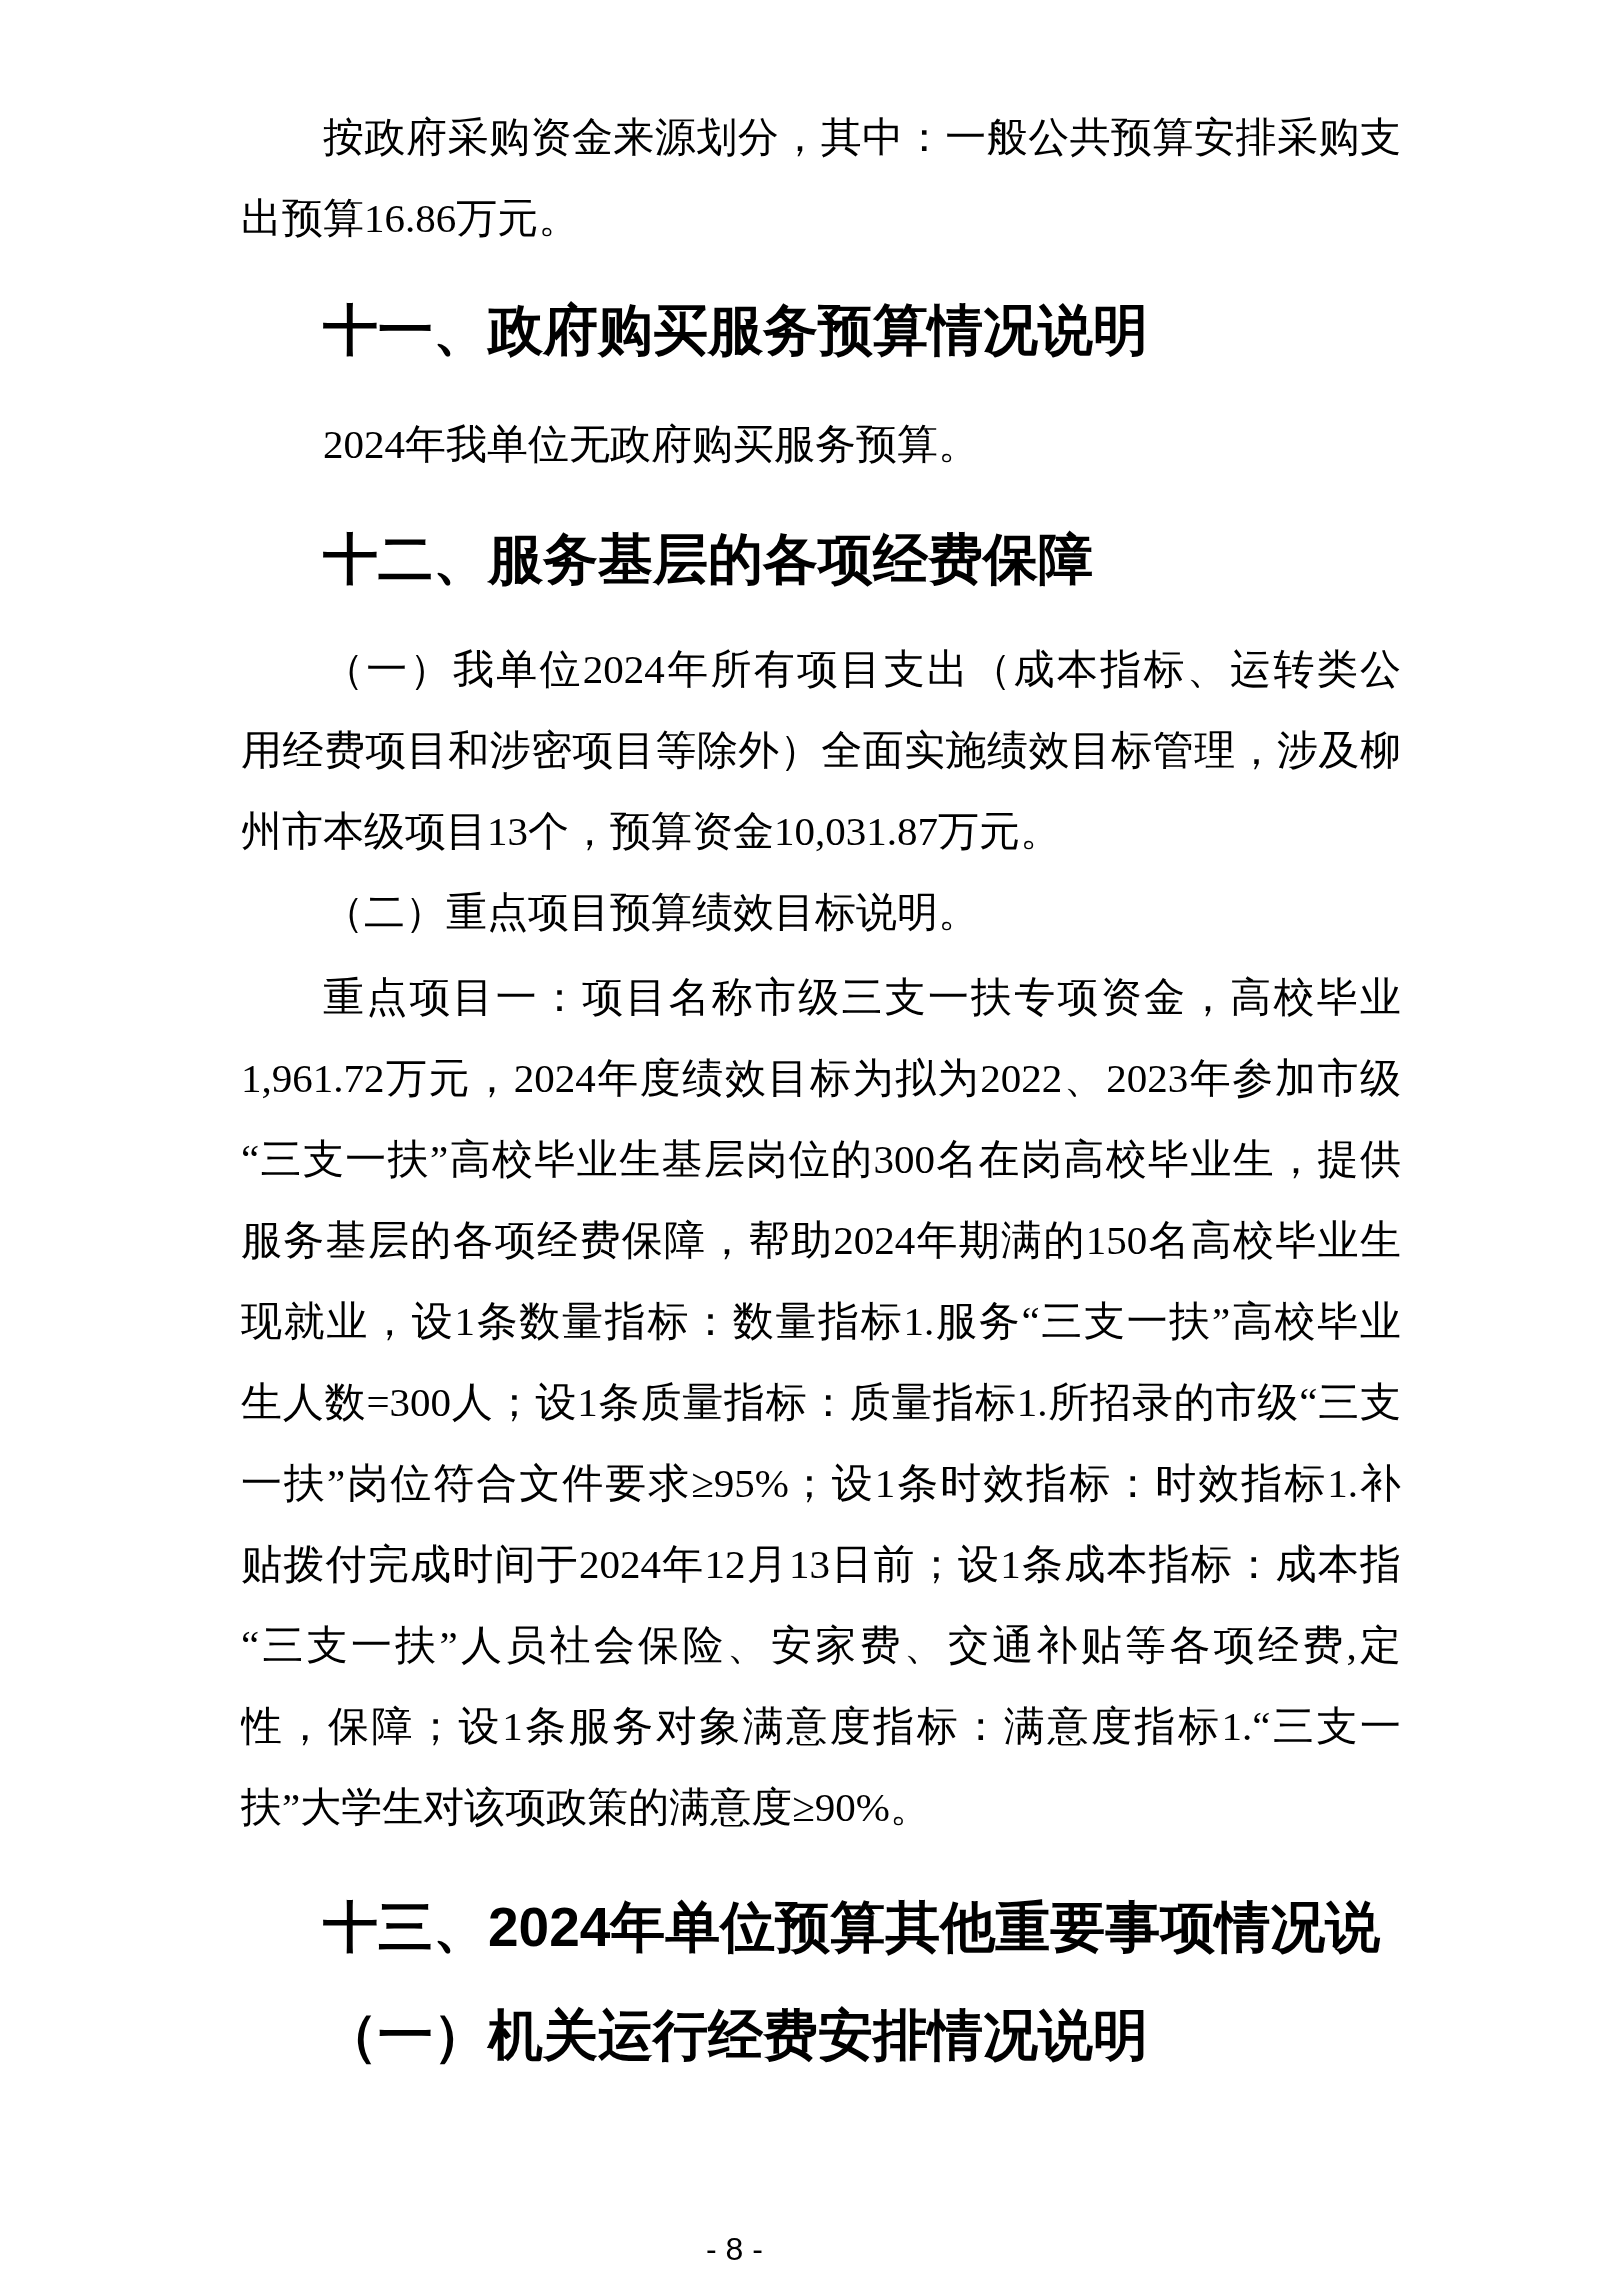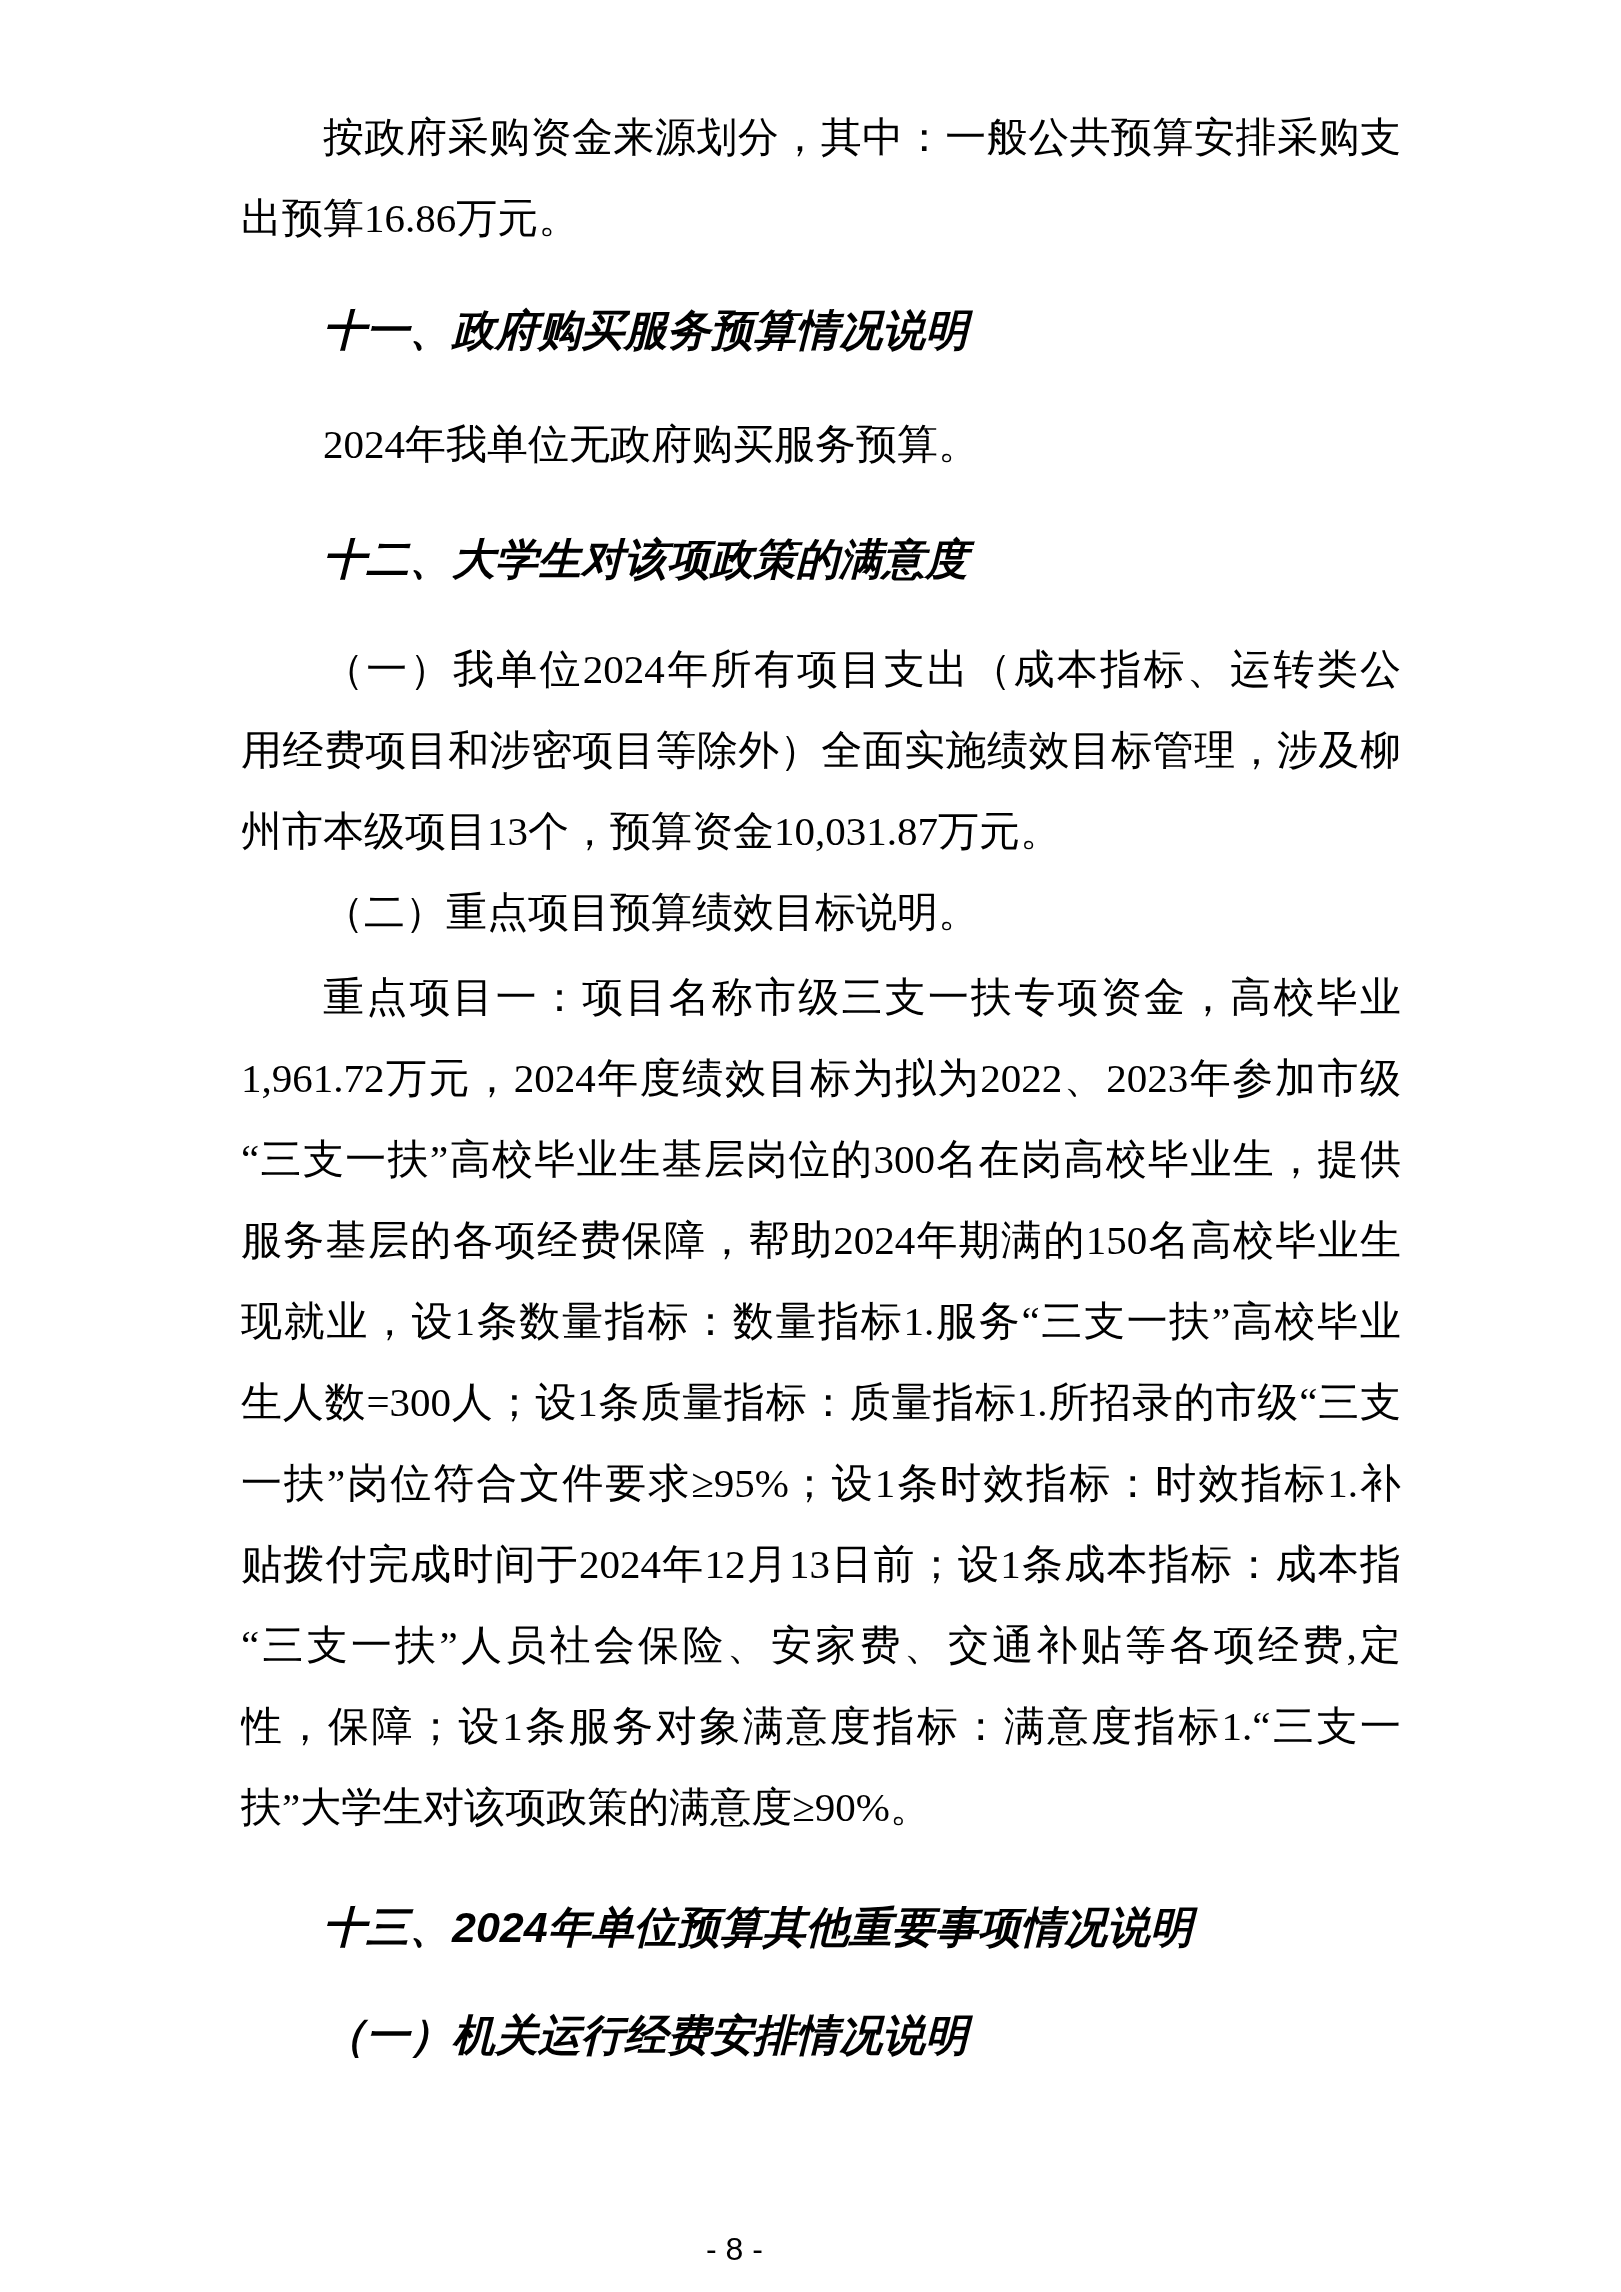--- a/index.html
+++ b/index.html
@@ -32,27 +32,26 @@
     color: #000000;
   }
   .line.indent { padding-left: 82px; }
   .line.fill {
     text-align: justify;
     text-align-last: justify;
   }
   .hline {
     font-family: "Liberation Sans", "DejaVu Sans", sans-serif;
     font-weight: 700;
-    font-size: 43px;
+    font-size: 55px;
     line-height: 81px;
     height: 81px;
     overflow: hidden;
     padding-left: 82px;
     color: #000000;
-    font-style: italic;
   }
   .h11 { margin: 31px 0 33px 0; }
   .h12 { margin: 34px 0 29px 0; }
   .h13 { margin: 39px 0 27.4px 0; }
   .hsub { margin: 0; }
   .p-keyintro { margin-top: 3.9px; }
   .footer {
     position: absolute;
     left: 0;
     right: 0;
@@ -75,21 +74,21 @@
       <div class="line indent fill">按政府采购资金来源划分，其中：一般公共预算安排采购支</div>
       <div class="line">出预算16.86万元。</div>
     </div>
 
     <div class="hline h11">十一、政府购买服务预算情况说明</div>
 
     <div class="para">
       <div class="line indent">2024年我单位无政府购买服务预算。</div>
     </div>
 
-    <div class="hline h12">十二、大学生对该项政策的满意度</div>
+    <div class="hline h12">十二、服务基层的各项经费保障</div>
 
     <div class="para">
       <div class="line indent fill">（一）我单位2024年所有项目支出（成本指标、运转类公</div>
       <div class="line fill">用经费项目和涉密项目等除外）全面实施绩效目标管理，涉及柳</div>
       <div class="line">州市本级项目13个，预算资金10,031.87万元。</div>
     </div>
 
     <div class="para">
       <div class="line indent">（二）重点项目预算绩效目标说明。</div>
     </div>

